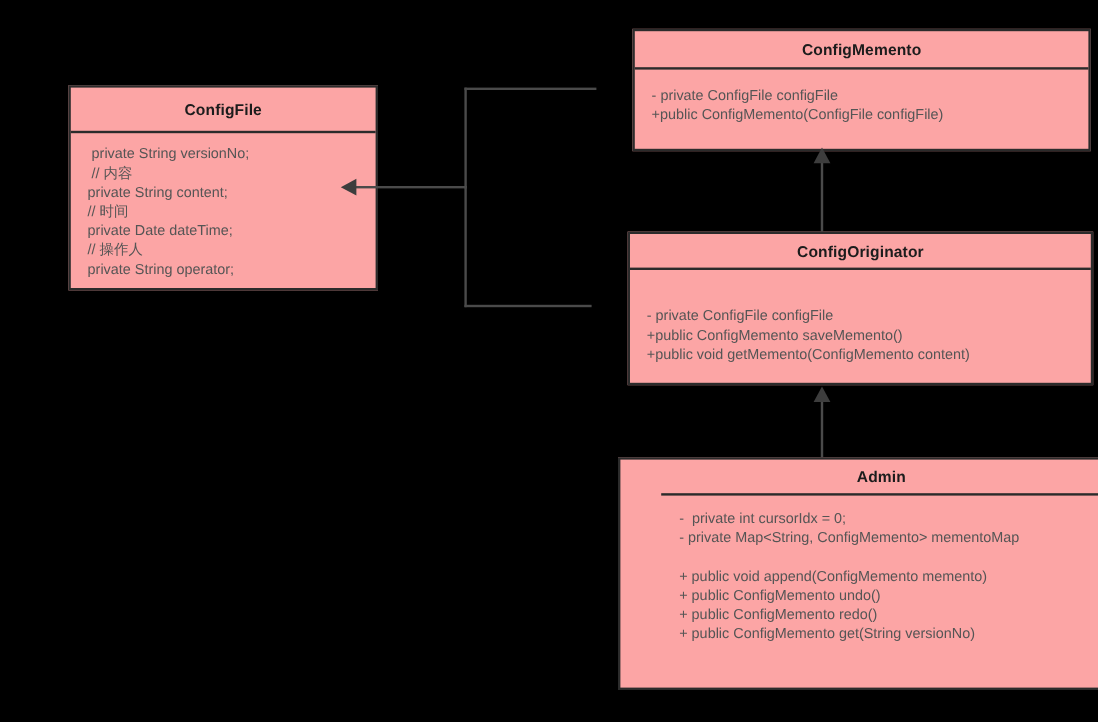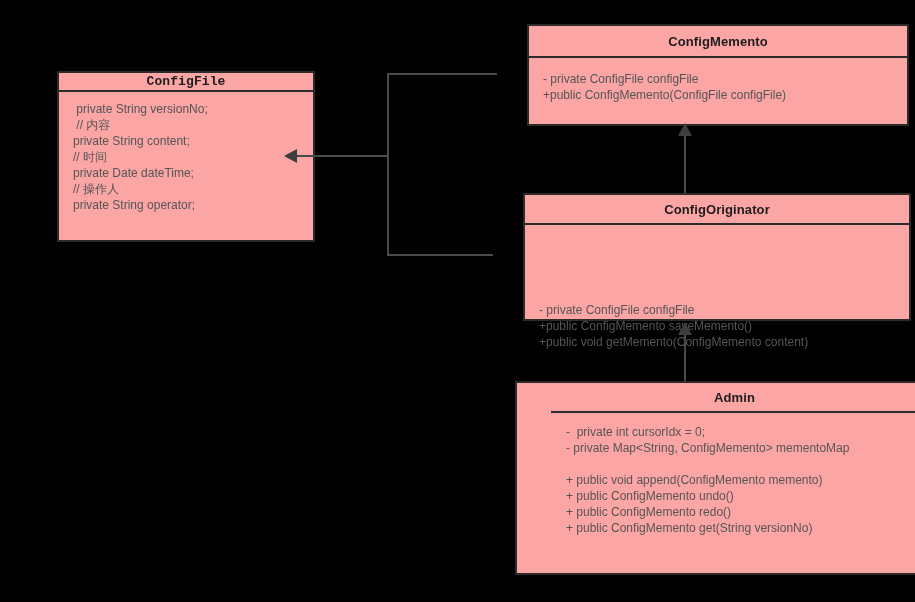--- a/index.html
+++ b/index.html
@@ -80,41 +80,41 @@
     border-right: 7px solid transparent;
     border-bottom: 13px solid #3d3d3d;
   }
 </style>
 </head>
 <body>
 
 <div id="canvas">
 
   <div class="uml-class" style="left:25px; top:71px; width:258px; height:171px;">
-    <div class="uml-title" style="height:19px;font-family:Liberation Mono, monospace;">ConfigFile</div>
+    <div class="uml-title" style="height:38px;">ConfigFile</div>
     <div class="uml-body">
       <div class="uml-line"> private String versionNo;</div>
       <div class="uml-line"> // 内容</div>
       <div class="uml-line">private String content;</div>
       <div class="uml-line">// 时间</div>
       <div class="uml-line">private Date dateTime;</div>
       <div class="uml-line">// 操作人</div>
       <div class="uml-line">private String operator;</div>
     </div>
   </div>
 
   <div class="uml-class" style="left:495px; top:24px; width:382px; height:102px;">
     <div class="uml-title" style="height:32px;">ConfigMemento</div>
     <div class="uml-body" style="padding-top:13px;">
       <div class="uml-line">- private ConfigFile configFile</div>
       <div class="uml-line">+public ConfigMemento(ConfigFile configFile)</div>
     </div>
   </div>
 
-  <div class="uml-class" style="left:491px; top:193px; width:388px; height:128px;gap:47px;">
+  <div class="uml-class" style="left:491px; top:193px; width:388px; height:128px;">
     <div class="uml-title" style="height:30px;">ConfigOriginator</div>
     <div class="uml-body" style="padding-top:14px;">
       <div class="uml-line blank"></div>
       <div class="uml-line">- private ConfigFile configFile</div>
       <div class="uml-line">+public ConfigMemento saveMemento()</div>
       <div class="uml-line">+public void getMemento(ConfigMemento content)</div>
     </div>
   </div>
 
   <div class="uml-class" style="left:483px; top:381px; width:405px; height:194px;padding-left:34px;">

